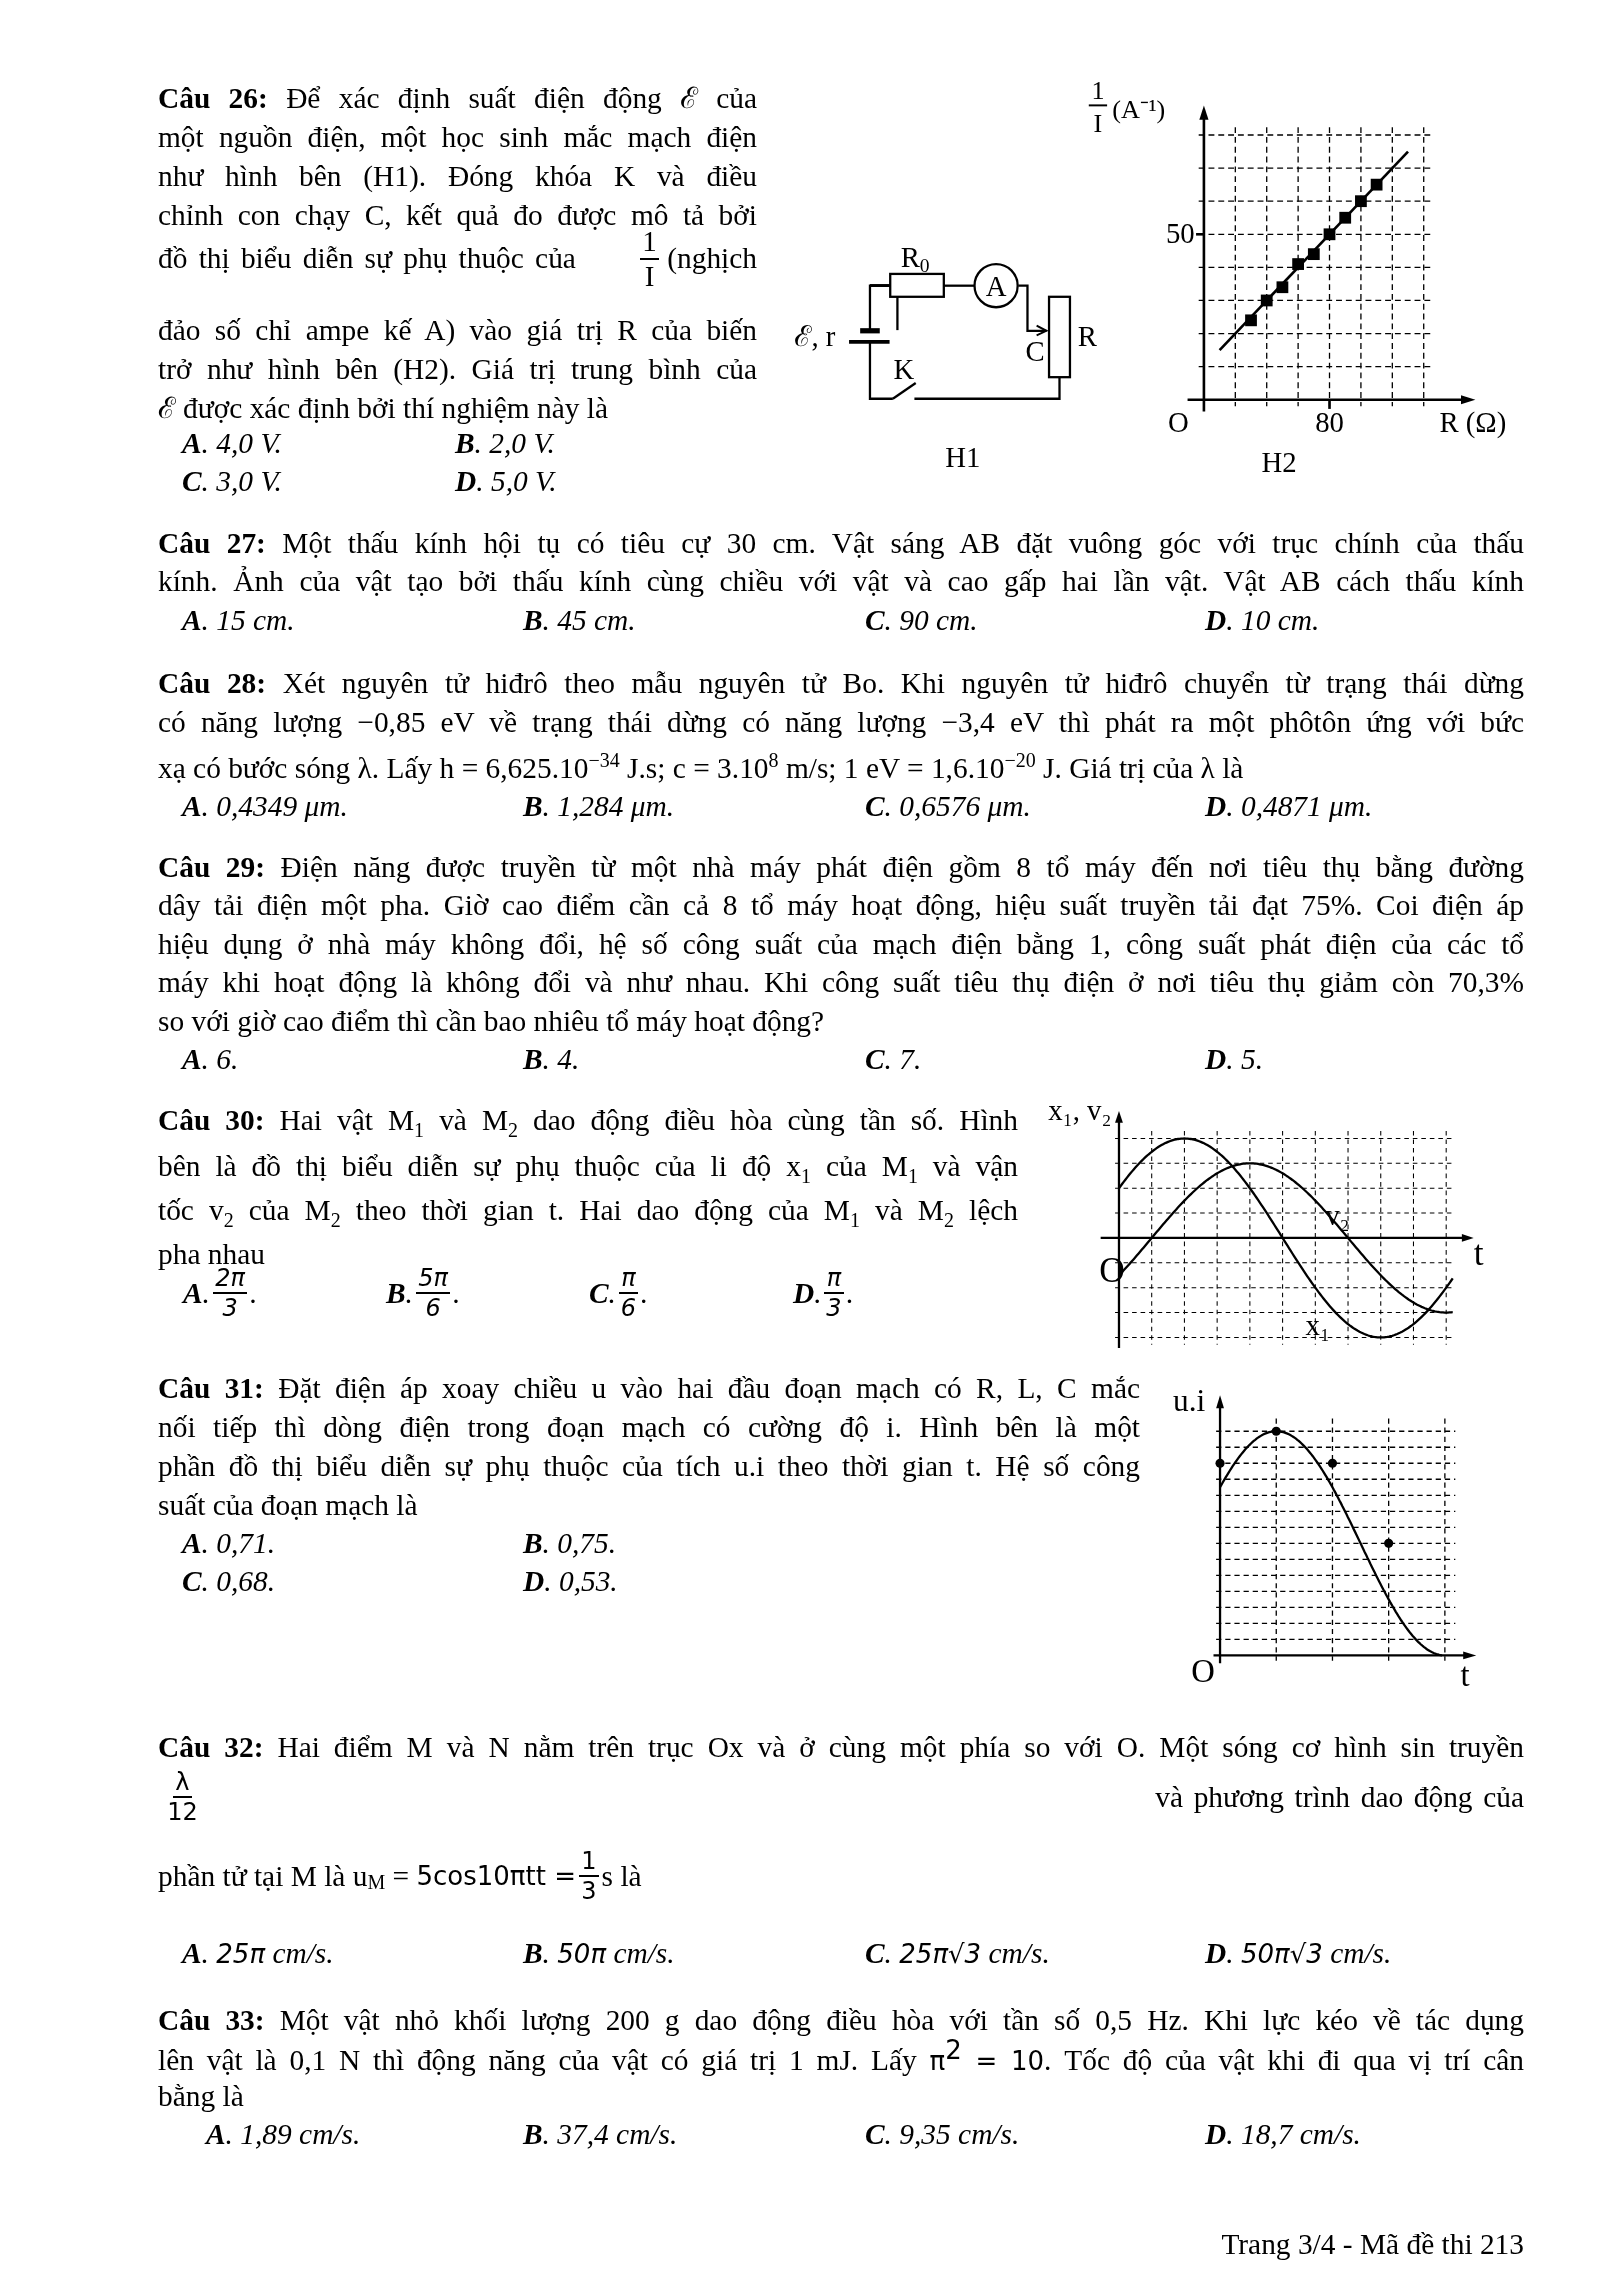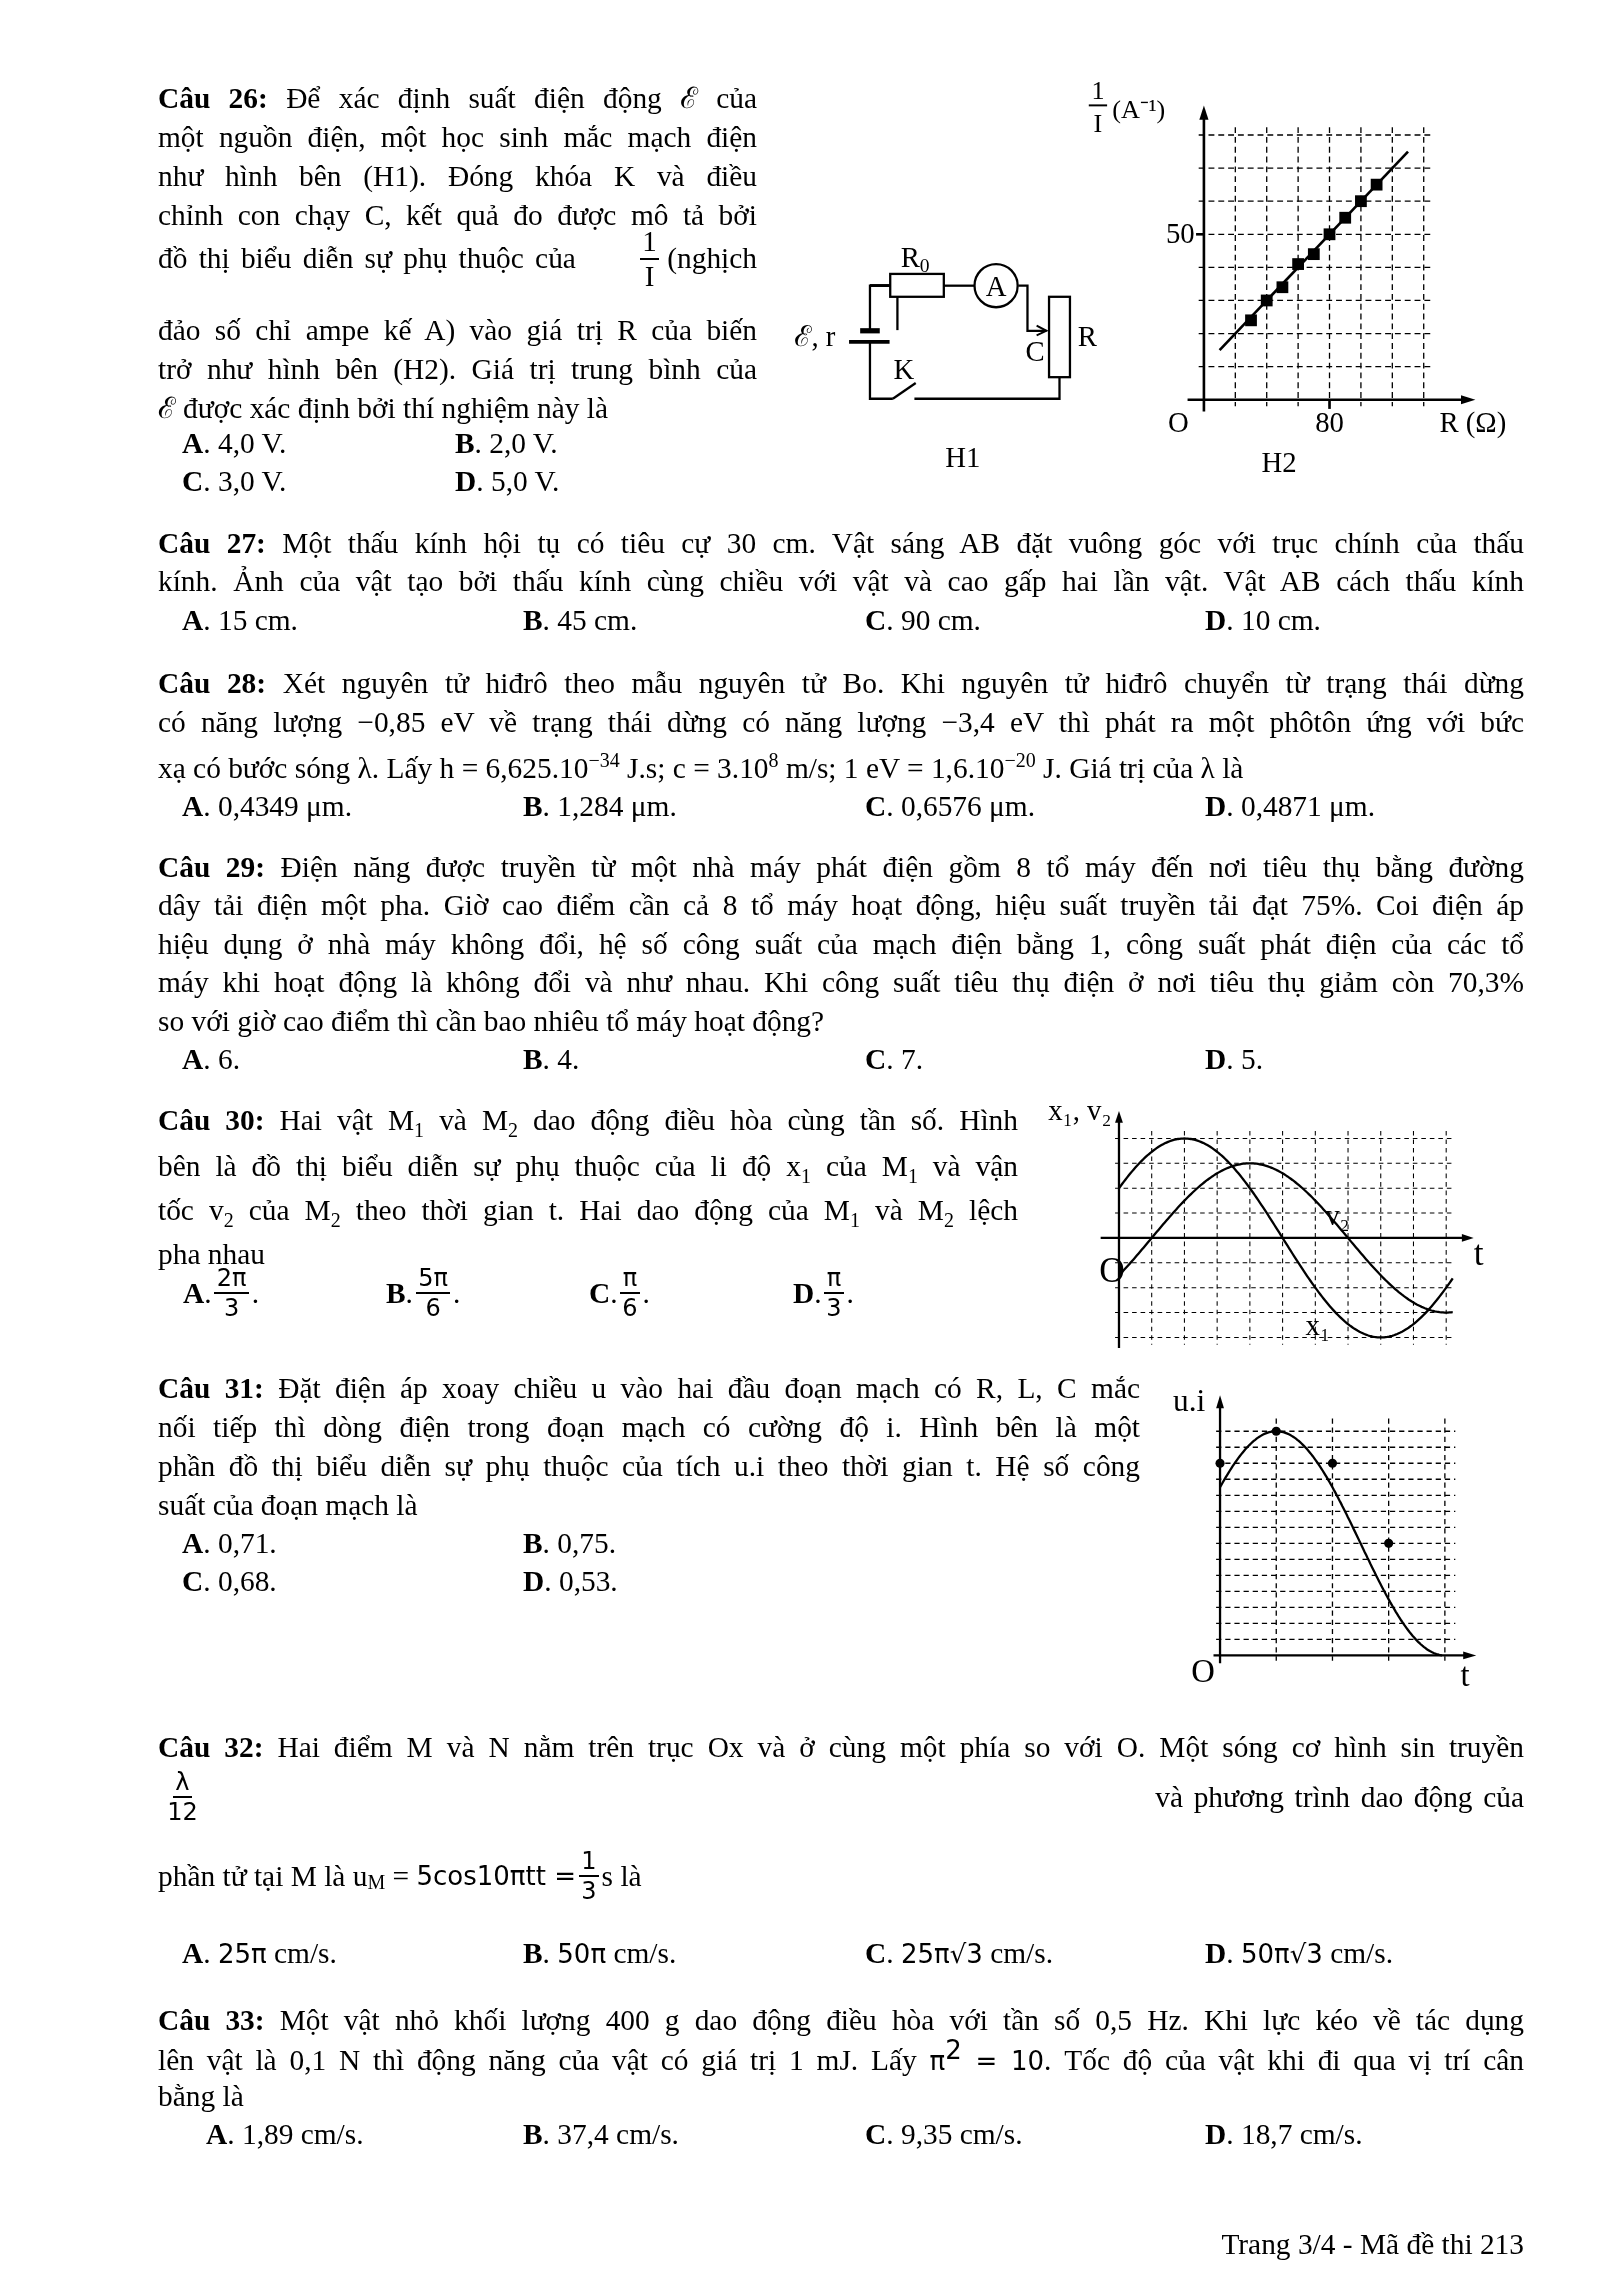--- a/index.html
+++ b/index.html
@@ -8,21 +8,21 @@
   .abs { position: absolute; white-space: nowrap; line-height: 1; }
   .b { font-weight: bold; }
   .line { position: absolute; white-space: nowrap; line-height: 1; }
   .justify { text-align: justify; text-align-last: justify; display: block; }
   sub, sup { font-size: 0.68em; line-height: 0; }
   .frac { display: inline-flex; flex-direction: column; align-items: center; vertical-align: middle;
           margin: 0 2.6px; line-height: 1.05; font-family: "DejaVu Sans", sans-serif; font-size: 24px; }
   .frac .num { padding: 0 2.6px 1.3px 2.6px; border-bottom: 2px solid #000; }
   .frac .den { padding-top: 1.3px; }
   .frac.serif { font-family: "Liberation Serif", serif; font-size: 29px; }
-  .opt { position: absolute; white-space: nowrap; line-height: 1; }
+  .opt { position: absolute; white-space: nowrap; line-height: 1; font-style: italic; }
   .opt .lab { font-weight: bold; }
   .math { font-family: "DejaVu Sans", sans-serif; font-size: 26px; }
   svg text { font-family: "Liberation Serif", serif; }
 </style>
 </head>
 <body>
 
 <div>
   <div class="line" style="left:158px; top:84px; width:599px;">
     <span class="justify"><span class="b">Câu 26:</span> <span>Để xác định suất điện động ℰ của</span></span>
@@ -362,21 +362,21 @@
     <span>s là</span>
   </div>
   <div class="opt" style="left:182px; top:1939px;"><span class="lab">A</span><span style="white-space:pre;">. </span><span class="math">25π</span><span style="white-space:pre;"> cm/s.</span></div>
   <div class="opt" style="left:523px; top:1939px;"><span class="lab">B</span><span style="white-space:pre;">. </span><span class="math">50π</span><span style="white-space:pre;"> cm/s.</span></div>
   <div class="opt" style="left:865px; top:1939px;"><span class="lab">C</span><span style="white-space:pre;">. </span><span class="math">25π√3</span><span style="white-space:pre;"> cm/s.</span></div>
   <div class="opt" style="left:1205px; top:1939px;"><span class="lab">D</span><span style="white-space:pre;">. </span><span class="math">50π√3</span><span style="white-space:pre;"> cm/s.</span></div>
 </div>
 
 <div>
   <div class="line" style="left:158px; top:2006px; width:1366px;">
-    <span class="justify"><span class="b">Câu 33:</span> <span>Một vật nhỏ khối lượng 400 g dao động điều hòa với tần số 0,5 Hz. Khi lực kéo về tác dụng</span></span>
+    <span class="justify"><span class="b">Câu 33:</span> <span>Một vật nhỏ khối lượng 200 g dao động điều hòa với tần số 0,5 Hz. Khi lực kéo về tác dụng</span></span>
   </div>
   <div class="line" style="left:158px; top:2046px; width:1366px;">
     <span class="justify"><span style="white-space:pre;">lên vật là 0,1 N thì động năng của vật có giá trị 1 mJ. Lấy </span><span class="math">π</span><sup class="math">2</sup><span class="math" style="white-space:pre;"> = 10</span><span>. Tốc độ của vật khi đi qua vị trí cân</span></span>
   </div>
   <div class="line" style="left:158px; top:2082px;">bằng là</div>
   <div class="opt" style="left:182px; top:2120px;margin-left:24px;"><span class="lab">A</span><span>. 1,89 cm/s.</span></div>
   <div class="opt" style="left:523px; top:2120px;"><span class="lab">B</span><span>. 37,4 cm/s.</span></div>
   <div class="opt" style="left:865px; top:2120px;"><span class="lab">C</span><span>. 9,35 cm/s.</span></div>
   <div class="opt" style="left:1205px; top:2120px;"><span class="lab">D</span><span>. 18,7 cm/s.</span></div>
 </div>

